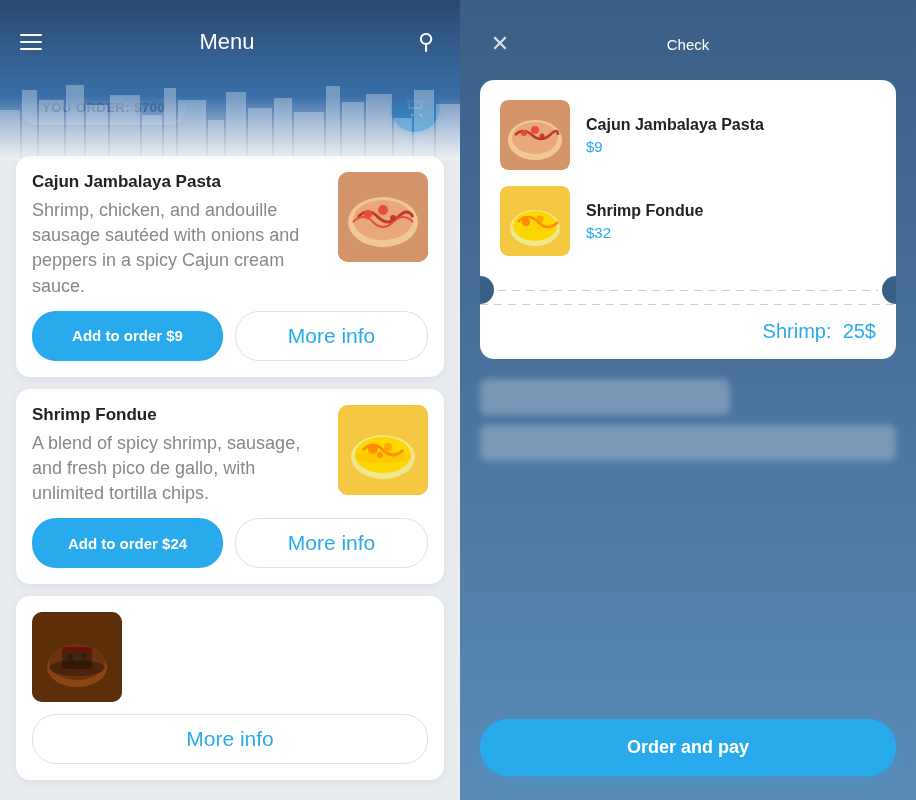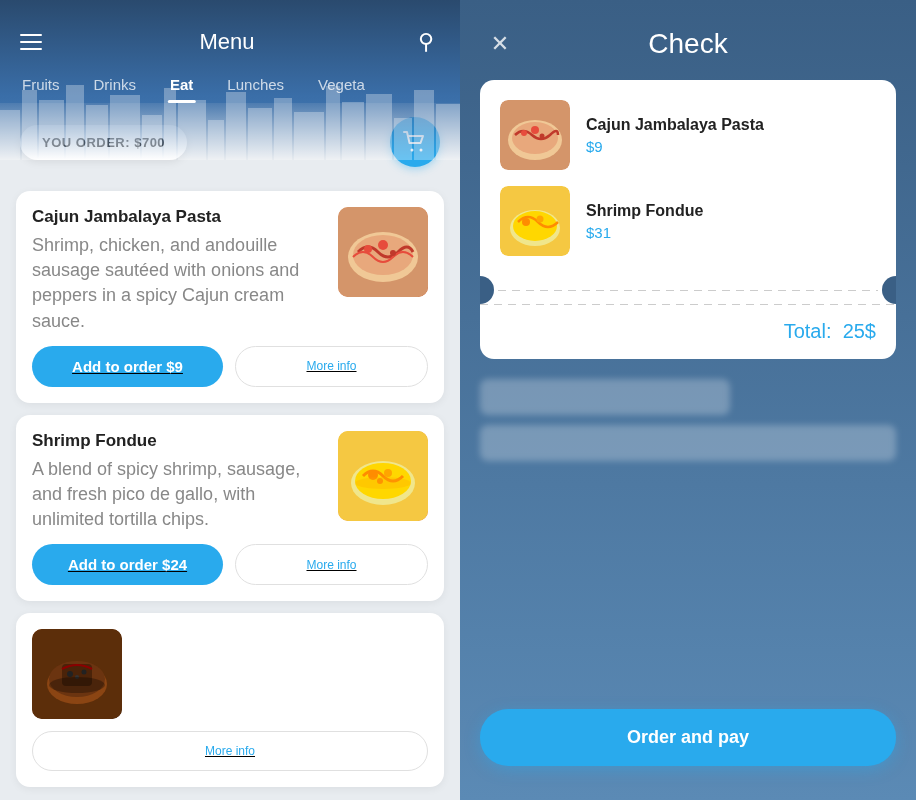--- a/index.html
+++ b/index.html
@@ -181,42 +181,41 @@
     }
 
     .menu-card-img svg {
       width: 90px;
       height: 90px;
     }
 
     .menu-card-actions {
       display: flex;
       gap: 12px;
-      text-decoration: underline;
     }
 
     .btn-add {
       background: #29aaed;
       color: white;
       border: none;
       border-radius: 24px;
       padding: 12px 22px;
       font-size: 15px;
       font-weight: 600;
       cursor: pointer;
       flex: 1;
     }
 
     .btn-more {
       background: white;
       color: #29aaed;
       border: 1.5px solid #e0e0e0;
       border-radius: 24px;
       padding: 12px 22px;
-      font-size: 12px;
+      font-size: 21px;
       font-weight: 500;
       cursor: pointer;
       flex: 1;
     }
 
     
     .right-panel {
       width: 456px;
       height: 800px;
       background: linear-gradient(180deg, #3a5f85 0%, #5b8ab5 100%);
@@ -237,21 +236,21 @@
       font-size: 22px;
       cursor: pointer;
       width: 32px;
       height: 32px;
       display: flex;
       align-items: center;
       justify-content: center;
     }
 
     .check-title {
-      font-size: 28px;
+      font-size: 15px;
       font-weight: 400;
       color: white;
       position: absolute;
       left: 50%;
       transform: translateX(-50%);
     }
 
     .receipt-card {
       margin: 0 20px;
       background: white;
@@ -362,21 +361,21 @@
       background: rgba(255,255,255,0.5);
       border-radius: 8px;
     }
 
     .blurred-bar-short {
       width: 60%;
     }
 
     .order-pay-btn {
       position: absolute;
-      bottom: 34px;
+      bottom: 24px;
       left: 20px;
       right: 20px;
       background: #29aaed;
       color: white;
       border: none;
       border-radius: 28px;
       padding: 18px;
       font-size: 18px;
       font-weight: 600;
       cursor: pointer;
@@ -473,27 +472,20 @@
   <div class="header">
     <div class="hamburger-icon">
       <span></span>
       <span></span>
       <span></span>
     </div>
     <span class="header-title">Menu</span>
     <div class="search-icon-btn">⚲</div>
   </div>
 
-  <div class="tabs">
-    <div class="tab">Fruits</div>
-    <div class="tab">Drinks</div>
-    <div class="tab active">Eat</div>
-    <div class="tab">Lunches</div>
-    <div class="tab">Vegeta</div>
-  </div>
 
   <div class="order-bar">
     <div class="order-label">YOU ORDER: $700</div>
     <div class="cart-btn">
       <svg width="24" height="22" viewBox="0 0 24 22" fill="none" xmlns="http://www.w3.org/2000/svg">
         <path d="M1 1h3l2.5 11h11L20 5H6" stroke="white" stroke-width="2" stroke-linecap="round" stroke-linejoin="round"></path>
         <circle cx="9" cy="19" r="1.5" fill="white"></circle>
         <circle cx="18" cy="19" r="1.5" fill="white"></circle>
       </svg>
     </div>
@@ -614,35 +606,35 @@
           <rect width="70" height="70" rx="8" fill="#f5c842"></rect>
           <ellipse cx="35" cy="42" rx="25" ry="18" fill="#f0e68c"></ellipse>
           <ellipse cx="35" cy="40" rx="22" ry="15" fill="#ffd700"></ellipse>
           <path d="M18 36 Q28 26 38 36 Q48 46 58 36" stroke="#ff8c00" stroke-width="2.5" fill="none"></path>
           <circle cx="26" cy="36" r="4" fill="#ff8c00"></circle>
           <circle cx="40" cy="33" r="3.5" fill="#ffa500"></circle>
         </svg>
       </div>
       <div>
         <div class="receipt-item-name">Shrimp Fondue</div>
-        <div class="receipt-item-price">$31</div>
+        <div class="receipt-item-price">$32</div>
       </div>
     </div>
 
   </div>
 
   <div class="scallop-container">
     <div class="scallop-left"></div>
     <div class="scallop-dashes"></div>
     <div class="scallop-right"></div>
   </div>
 
   <div class="receipt-total-area">
     <span class="total-text">
-      <span>Total:</span>&nbsp;&nbsp;<span>25$</span>
+      <span>Shrimp:</span>&nbsp;&nbsp;<span>25$</span>
     </span>
   </div>
 
   <div class="blurred-content">
     <div class="blurred-bar blurred-bar-short"></div>
     <div class="blurred-bar"></div>
   </div>
 
   <button class="order-pay-btn">Order and pay</button>
 

